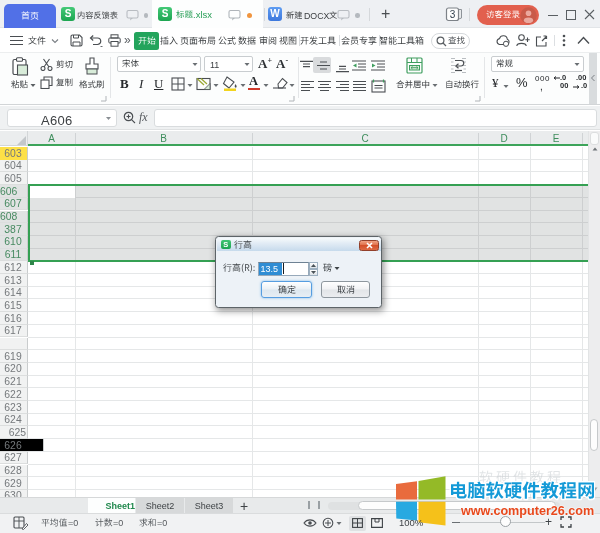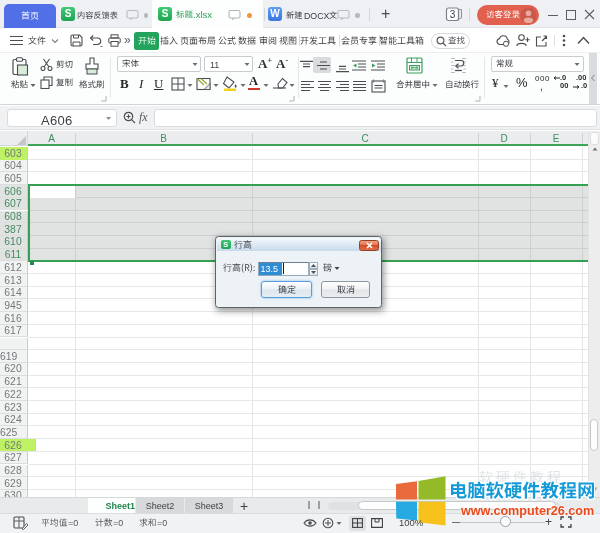--- a/index.html
+++ b/index.html
@@ -359,42 +359,42 @@
 <div style="position:absolute;left:582px;top:133.0px;width:1px;height:11.0px;background:#d0d3d5"></div>
 <div style="position:absolute;left:28px;top:144.0px;width:560.0px;height:2px;background:#3da45a;z-index:6"></div>
 <div style="position:absolute;left:45.5px;top:132.8px;width:12px;text-align:center;font-size:10px;color:#3e8d5c">A</div>
 <div style="position:absolute;left:157.5px;top:132.8px;width:12px;text-align:center;font-size:10px;color:#3e8d5c">B</div>
 <div style="position:absolute;left:359px;top:132.8px;width:12px;text-align:center;font-size:10px;color:#3e8d5c">C</div>
 <div style="position:absolute;left:498px;top:132.8px;width:12px;text-align:center;font-size:10px;color:#3e8d5c">D</div>
 <div style="position:absolute;left:550px;top:132.8px;width:12px;text-align:center;font-size:10px;color:#3e8d5c">E</div>
 <div style="position:absolute;left:0;top:147.0px;width:588.0px;height:350.0px;background:#fff;overflow:hidden"></div>
 <div style="position:absolute;left:0;top:147.0px;width:588.0px;height:350.0px;overflow:hidden">
     <div style="position:absolute;left:28px;top:38.1px;width:560.0px;height:76.2px;background:#e1e3e3"></div>
-    <div style="position:absolute;left:0;top:0.0px;width:28px;height:19px;background:#bef264;border-bottom:1px solid #dcdede;border-right:1px solid #c9cccd">
+    <div style="position:absolute;left:0;top:0.0px;width:28px;height:19px;background:#fde047;border-bottom:1px solid #dcdede;border-right:1px solid #c9cccd">
       <div style="position:absolute;left:0;top:0.5px;width:26px;text-align:center;font-size:10.4px;color:#75797c">603</div>
     </div>
     <div style="position:absolute;left:28px;top:11.7px;width:560.0px;height:1px;background:#e5e7e8"></div>
     <div style="position:absolute;left:0;top:12.7px;width:28px;height:12.7px;background:#f1f2f2;border-bottom:1px solid #dcdede;border-right:1px solid #c9cccd">
       <div style="position:absolute;left:0;top:0.5px;width:26px;text-align:center;font-size:10.4px;color:#75797c">604</div>
     </div>
     <div style="position:absolute;left:28px;top:24.4px;width:560.0px;height:1px;background:#e5e7e8"></div>
     <div style="position:absolute;left:0;top:25.4px;width:28px;height:12.7px;background:#f1f2f2;border-bottom:1px solid #dcdede;border-right:1px solid #c9cccd">
       <div style="position:absolute;left:0;top:0.5px;width:26px;text-align:center;font-size:10.4px;color:#75797c">605</div>
     </div>
     <div style="position:absolute;left:28px;top:37.1px;width:560.0px;height:1px;background:#e5e7e8"></div>
     <div style="position:absolute;left:0;top:38.1px;width:28px;height:12.7px;background:#e1e3e3;border-bottom:1px solid #dcdede;border-right:1px solid #c9cccd">
-      <div style="position:absolute;left:0;top:0.5px;width:26px;text-align:center;font-size:10.4px;color:#478a61">606</div>
+      <div style="position:absolute;left:0;top:0.5px;width:26px;text-align:left;font-size:10.4px;color:#478a61">606</div>
     </div>
     <div style="position:absolute;left:28px;top:49.8px;width:560.0px;height:1px;background:#cdcfd0"></div>
     <div style="position:absolute;left:0;top:50.8px;width:28px;height:12.7px;background:#e1e3e3;border-bottom:1px solid #dcdede;border-right:1px solid #c9cccd">
       <div style="position:absolute;left:0;top:0.5px;width:26px;text-align:center;font-size:10.4px;color:#478a61">607</div>
     </div>
     <div style="position:absolute;left:28px;top:62.5px;width:560.0px;height:1px;background:#cdcfd0"></div>
     <div style="position:absolute;left:0;top:63.5px;width:28px;height:12.7px;background:#e1e3e3;border-bottom:1px solid #dcdede;border-right:1px solid #c9cccd">
-      <div style="position:absolute;left:0;top:0.5px;width:26px;text-align:center;font-size:10.4px;color:#478a61">608</div>
+      <div style="position:absolute;left:0;top:0.5px;width:26px;font-size:10.4px;color:#478a61">608</div>
     </div>
     <div style="position:absolute;left:28px;top:75.2px;width:560.0px;height:1px;background:#cdcfd0"></div>
     <div style="position:absolute;left:0;top:76.2px;width:28px;height:12.7px;background:#e1e3e3;border-bottom:1px solid #dcdede;border-right:1px solid #c9cccd">
       <div style="position:absolute;left:0;top:0.5px;width:26px;text-align:center;font-size:10.4px;color:#478a61">387</div>
     </div>
     <div style="position:absolute;left:28px;top:87.9px;width:560.0px;height:1px;background:#cdcfd0"></div>
     <div style="position:absolute;left:0;top:88.9px;width:28px;height:12.7px;background:#e1e3e3;border-bottom:1px solid #dcdede;border-right:1px solid #c9cccd">
       <div style="position:absolute;left:0;top:0.5px;width:26px;text-align:center;font-size:10.4px;color:#478a61">610</div>
     </div>
     <div style="position:absolute;left:28px;top:100.6px;width:560.0px;height:1px;background:#cdcfd0"></div>
@@ -408,37 +408,37 @@
     <div style="position:absolute;left:28px;top:126.0px;width:560.0px;height:1px;background:#e5e7e8"></div>
     <div style="position:absolute;left:0;top:127.0px;width:28px;height:12.7px;background:#f1f2f2;border-bottom:1px solid #dcdede;border-right:1px solid #c9cccd">
       <div style="position:absolute;left:0;top:0.5px;width:26px;text-align:center;font-size:10.4px;color:#75797c">613</div>
     </div>
     <div style="position:absolute;left:28px;top:138.7px;width:560.0px;height:1px;background:#e5e7e8"></div>
     <div style="position:absolute;left:0;top:139.7px;width:28px;height:12.7px;background:#f1f2f2;border-bottom:1px solid #dcdede;border-right:1px solid #c9cccd">
       <div style="position:absolute;left:0;top:0.5px;width:26px;text-align:center;font-size:10.4px;color:#75797c">614</div>
     </div>
     <div style="position:absolute;left:28px;top:151.4px;width:560.0px;height:1px;background:#e5e7e8"></div>
     <div style="position:absolute;left:0;top:152.4px;width:28px;height:12.7px;background:#f1f2f2;border-bottom:1px solid #dcdede;border-right:1px solid #c9cccd">
-      <div style="position:absolute;left:0;top:0.5px;width:26px;text-align:center;font-size:10.4px;color:#75797c">945</div>
+      <div style="position:absolute;left:0;top:0.5px;width:26px;text-align:center;font-size:10.4px;color:#75797c">615</div>
     </div>
     <div style="position:absolute;left:28px;top:164.1px;width:560.0px;height:1px;background:#e5e7e8"></div>
     <div style="position:absolute;left:0;top:165.1px;width:28px;height:12.7px;background:#f1f2f2;border-bottom:1px solid #dcdede;border-right:1px solid #c9cccd">
       <div style="position:absolute;left:0;top:0.5px;width:26px;text-align:center;font-size:10.4px;color:#75797c">616</div>
     </div>
     <div style="position:absolute;left:28px;top:176.8px;width:560.0px;height:1px;background:#e5e7e8"></div>
     <div style="position:absolute;left:0;top:177.8px;width:28px;height:12.7px;background:#f1f2f2;border-bottom:1px solid #dcdede;border-right:1px solid #c9cccd">
       <div style="position:absolute;left:0;top:0.5px;width:26px;text-align:center;font-size:10.4px;color:#75797c">617</div>
     </div>
     <div style="position:absolute;left:28px;top:189.5px;width:560.0px;height:1px;background:#e5e7e8"></div>
     <div style="position:absolute;left:0;top:190.5px;width:28px;height:12.7px;background:#f1f2f2;border-bottom:1px solid #dcdede;border-right:1px solid #c9cccd">
       <div style="position:absolute;left:0;top:14px;width:26px;text-align:center;font-size:10.4px;color:#75797c">618</div>
     </div>
     <div style="position:absolute;left:28px;top:202.2px;width:560.0px;height:1px;background:#e5e7e8"></div>
     <div style="position:absolute;left:0;top:203.2px;width:28px;height:12.7px;background:#f1f2f2;border-bottom:1px solid #dcdede;border-right:1px solid #c9cccd">
-      <div style="position:absolute;left:0;top:0.5px;width:26px;font-size:10.4px;color:#75797c">619</div>
+      <div style="position:absolute;left:0;top:0.5px;width:26px;text-align:center;font-size:10.4px;color:#75797c">619</div>
     </div>
     <div style="position:absolute;left:28px;top:214.9px;width:560.0px;height:1px;background:#e5e7e8"></div>
     <div style="position:absolute;left:0;top:215.9px;width:28px;height:12.7px;background:#f1f2f2;border-bottom:1px solid #dcdede;border-right:1px solid #c9cccd">
       <div style="position:absolute;left:0;top:0.5px;width:26px;text-align:center;font-size:10.4px;color:#75797c">620</div>
     </div>
     <div style="position:absolute;left:28px;top:227.6px;width:560.0px;height:1px;background:#e5e7e8"></div>
     <div style="position:absolute;left:0;top:228.6px;width:28px;height:12.7px;background:#f1f2f2;border-bottom:1px solid #dcdede;border-right:1px solid #c9cccd">
       <div style="position:absolute;left:0;top:0.5px;width:26px;text-align:center;font-size:10.4px;color:#75797c">621</div>
     </div>
     <div style="position:absolute;left:28px;top:240.3px;width:560.0px;height:1px;background:#e5e7e8"></div>
@@ -448,24 +448,24 @@
     <div style="position:absolute;left:28px;top:253.0px;width:560.0px;height:1px;background:#e5e7e8"></div>
     <div style="position:absolute;left:0;top:254.0px;width:28px;height:12.7px;background:#f1f2f2;border-bottom:1px solid #dcdede;border-right:1px solid #c9cccd">
       <div style="position:absolute;left:0;top:0.5px;width:26px;text-align:center;font-size:10.4px;color:#75797c">623</div>
     </div>
     <div style="position:absolute;left:28px;top:265.7px;width:560.0px;height:1px;background:#e5e7e8"></div>
     <div style="position:absolute;left:0;top:266.7px;width:28px;height:12.7px;background:#f1f2f2;border-bottom:1px solid #dcdede;border-right:1px solid #c9cccd">
       <div style="position:absolute;left:0;top:0.5px;width:26px;text-align:center;font-size:10.4px;color:#75797c">624</div>
     </div>
     <div style="position:absolute;left:28px;top:278.4px;width:560.0px;height:1px;background:#e5e7e8"></div>
     <div style="position:absolute;left:0;top:279.4px;width:28px;height:12.7px;background:#f1f2f2;border-bottom:1px solid #dcdede;border-right:1px solid #c9cccd">
-      <div style="position:absolute;left:0;top:0.5px;width:26px;text-align:left;font-size:10.4px;color:#75797c">625</div>
+      <div style="position:absolute;left:0;top:0.5px;width:26px;text-align:right;font-size:10.4px;color:#75797c">625</div>
     </div>
     <div style="position:absolute;left:28px;top:291.1px;width:560.0px;height:1px;background:#e5e7e8"></div>
-    <div style="position:absolute;left:0;top:292.1px;width:36px;height:12.7px;background:#bef264;border-bottom:1px solid #dcdede;border-right:1px solid #c9cccd">
+    <div style="position:absolute;left:0;top:292.1px;width:44px;height:12.7px;background:#000000;border-bottom:1px solid #dcdede;border-right:1px solid #c9cccd">
       <div style="position:absolute;left:0;top:0.5px;width:26px;text-align:center;font-size:10.4px;color:#75797c">626</div>
     </div>
     <div style="position:absolute;left:28px;top:303.8px;width:560.0px;height:1px;background:#e5e7e8"></div>
     <div style="position:absolute;left:0;top:304.8px;width:28px;height:12.7px;background:#f1f2f2;border-bottom:1px solid #dcdede;border-right:1px solid #c9cccd">
       <div style="position:absolute;left:0;top:0.5px;width:26px;text-align:center;font-size:10.4px;color:#75797c">627</div>
     </div>
     <div style="position:absolute;left:28px;top:316.5px;width:560.0px;height:1px;background:#e5e7e8"></div>
     <div style="position:absolute;left:0;top:317.5px;width:28px;height:12.7px;background:#f1f2f2;border-bottom:1px solid #dcdede;border-right:1px solid #c9cccd">
       <div style="position:absolute;left:0;top:0.5px;width:26px;text-align:center;font-size:10.4px;color:#75797c">628</div>
     </div>

